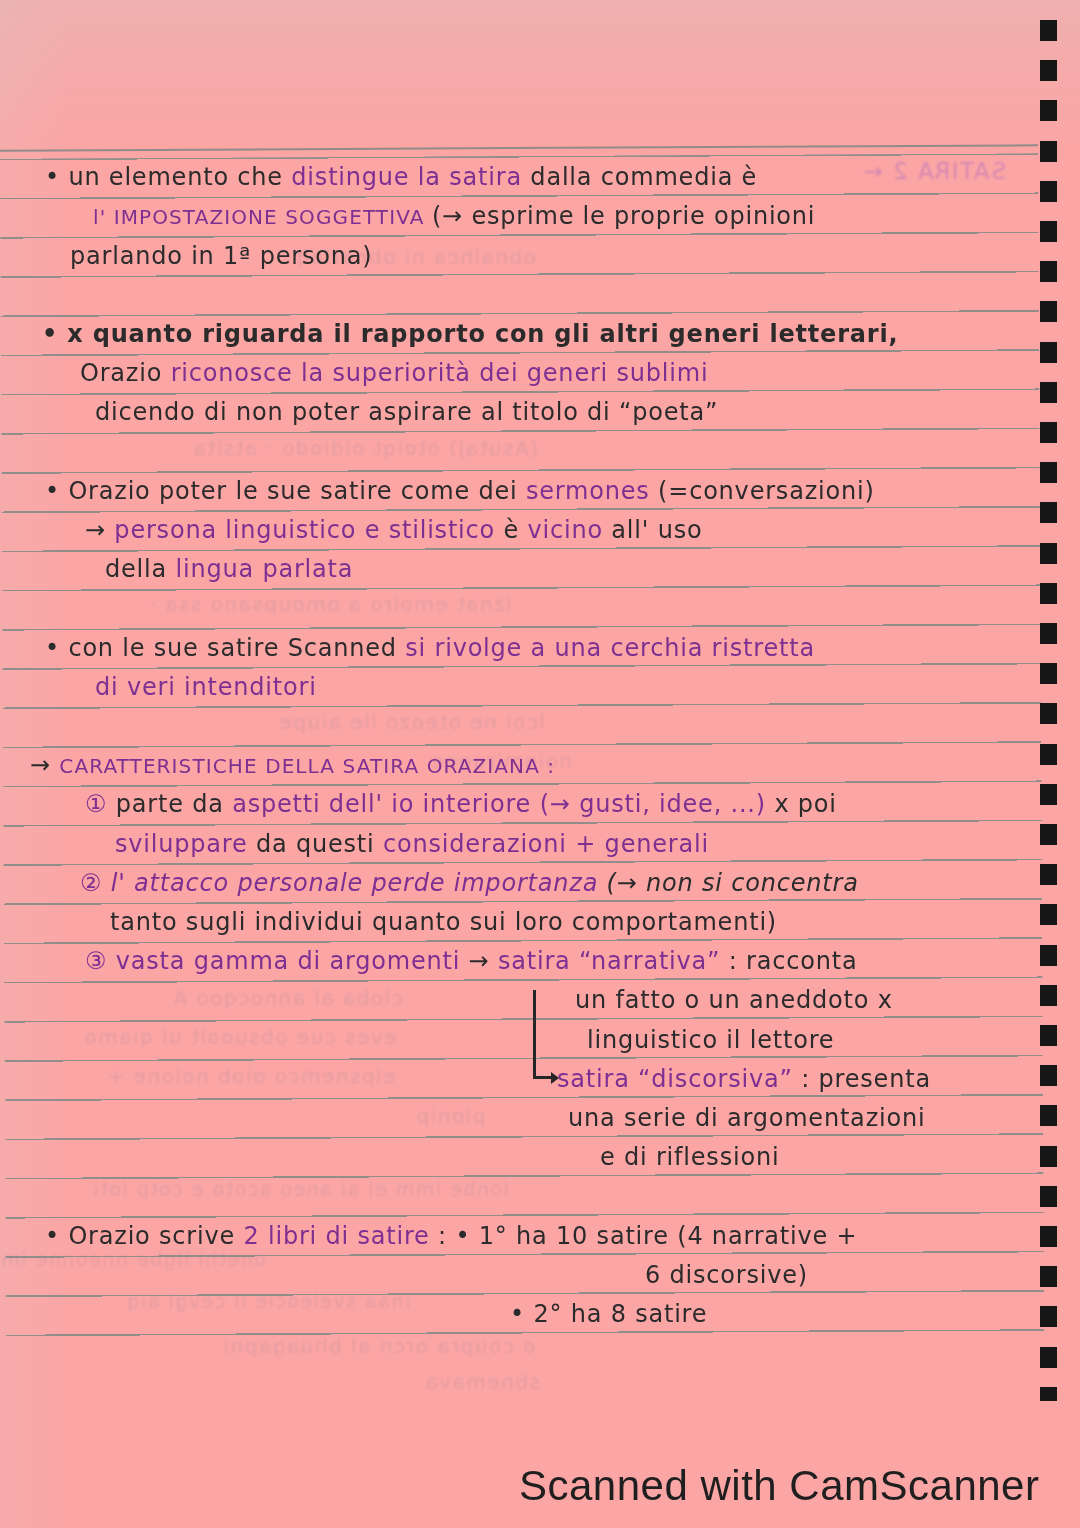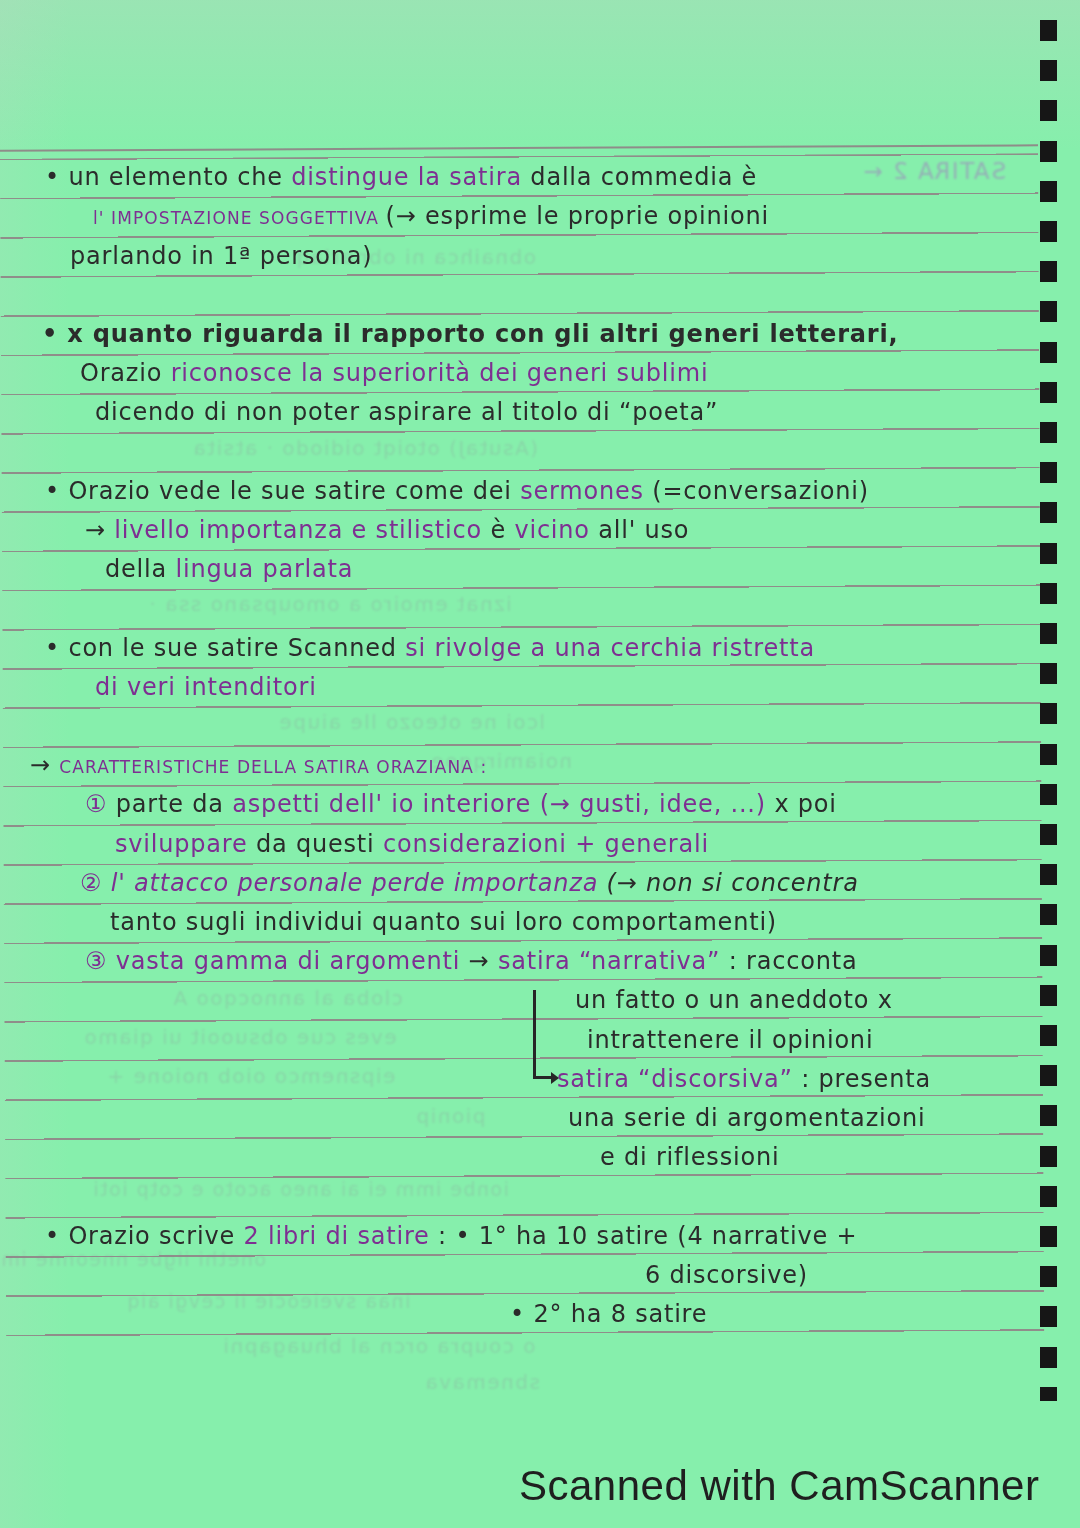--- a/index.html
+++ b/index.html
@@ -1,18 +1,18 @@
 <!DOCTYPE html>
 <html><head>
 <meta charset="utf-8">
 <style>
   html,body{margin:0;padding:0;background:#e8e6e3;}
   .page{
     position:relative;width:1080px;height:1528px;margin:0 auto;
-    background:#86efac;overflow:hidden;
+    background:#fca5a5;overflow:hidden;
     font-family:"DejaVu Sans",sans-serif;
   }
   .scan-shade{
     position:absolute;inset:0;pointer-events:none;
     background:
       linear-gradient(180deg, rgba(205,202,199,.28) 0px, rgba(255,255,255,0) 150px),
       linear-gradient(90deg, rgba(210,207,204,.15) 0px, rgba(255,255,255,0) 70px);
   }
   .ruled-top{
     position:absolute;left:0;top:147px;width:1038px;height:2px;
@@ -26,21 +26,21 @@
   .binding{
     position:absolute;right:23px;top:20px;width:17px;height:1381px;
     background:repeating-linear-gradient(to bottom,#161616 0 21px,transparent 21px 40.2px);
   }
   .hw{
     position:absolute;white-space:nowrap;
     font-size:24px;letter-spacing:.8px;line-height:32px;color:#2b2b2b;
   }
   .k{color:#2b2b2b;}
   .p{color:#7e2f92;}
-  .caps{font-size:17px;letter-spacing:1.1px;}
+  .caps{font-size:20px;letter-spacing:1.1px;}
   .connector{
     position:absolute;left:533px;top:990px;width:20px;height:86px;
     border-left:3px solid #262626;border-bottom:3px solid #262626;
   }
   .connector::after{
     content:"";position:absolute;right:-9px;bottom:-8px;
     border:6px solid transparent;border-left:8px solid #262626;
   }
   .ghost{
     position:absolute;white-space:nowrap;font-size:20px;letter-spacing:1.5px;
@@ -94,24 +94,24 @@
     <span class="k">• x quanto riguarda il rapporto con gli altri generi letterari,</span>
   </div>
   <div class="hw" style="top:357px;left:80px;">
     <span class="k">Orazio </span><span class="p">riconosce la superiorità dei generi sublimi</span>
   </div>
   <div class="hw" style="top:396px;left:95px;">
     <span class="k">dicendo di non poter aspirare al titolo di “poeta”</span>
   </div>
 
   <div class="hw" style="top:475px;left:45px;">
-    <span class="k">• Orazio vede le sue satire come dei </span><span class="p">sermones </span><span class="k">(=conversazioni)</span>
+    <span class="k">• Orazio poter le sue satire come dei </span><span class="p">sermones </span><span class="k">(=conversazioni)</span>
   </div>
   <div class="hw" style="top:514px;left:85px;">
-    <span class="k">→ </span><span class="p">livello importanza e stilistico </span><span class="k">è </span><span class="p">vicino </span><span class="k">all' uso</span>
+    <span class="k">→ </span><span class="p">persona linguistico e stilistico </span><span class="k">è </span><span class="p">vicino </span><span class="k">all' uso</span>
   </div>
   <div class="hw" style="top:553px;left:105px;">
     <span class="k">della </span><span class="p">lingua parlata</span>
   </div>
 
   <div class="hw" style="top:632px;left:45px;">
     <span class="k">• con le sue satire Scanned </span><span class="p">si rivolge a una cerchia ristretta</span>
   </div>
   <div class="hw" style="top:671px;left:95px;">
     <span class="p">di veri intenditori</span>
@@ -132,21 +132,21 @@
   <div class="hw" style="top:906px;left:110px;">
     <span class="k">tanto sugli individui quanto sui loro comportamenti)</span>
   </div>
   <div class="hw" style="top:945px;left:85px;">
     <span class="p">③ </span><span class="p">vasta gamma di argomenti </span><span class="k">→ </span><span class="p">satira “narrativa” </span><span class="k">: racconta</span>
   </div>
   <div class="hw" style="top:984px;left:575px;">
     <span class="k">un fatto o un aneddoto x</span>
   </div>
   <div class="hw" style="top:1024px;left:587px;">
-    <span class="k">intrattenere il opinioni</span>
+    <span class="k">linguistico il lettore</span>
   </div>
   <div class="hw" style="top:1063px;left:557px;">
     <span class="p">satira “discorsiva” </span><span class="k">: presenta</span>
   </div>
   <div class="hw" style="top:1102px;left:568px;">
     <span class="k">una serie di argomentazioni</span>
   </div>
   <div class="hw" style="top:1141px;left:600px;">
     <span class="k">e di riflessioni</span>
   </div>

